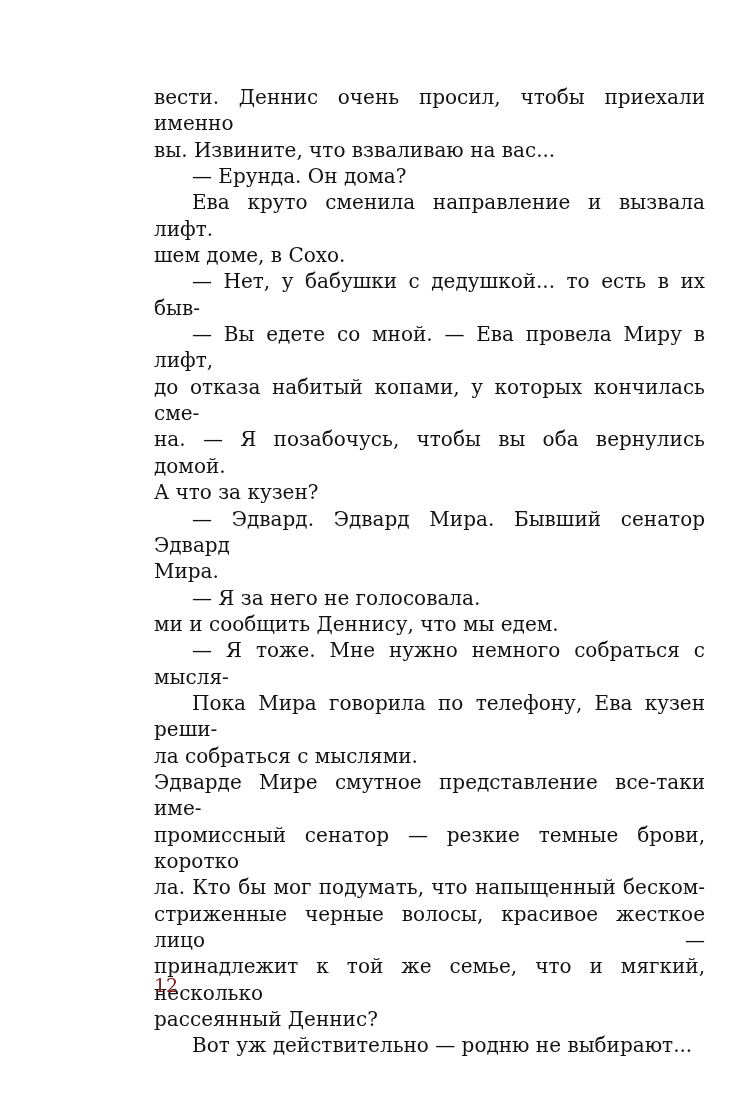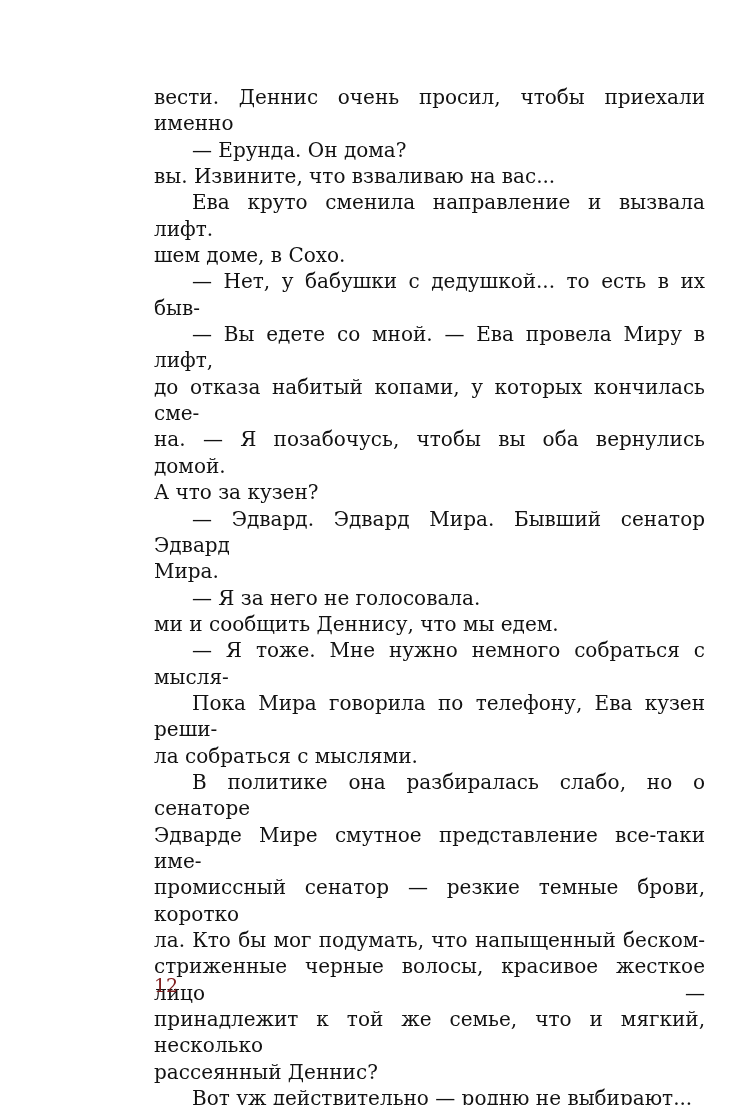--- a/index.html
+++ b/index.html
@@ -45,37 +45,36 @@
     color: #7f1d1d;
     font-family: "DejaVu Serif", "Liberation Serif", serif;
   }
 </style>
 </head>
 <body>
 
 <div class="book-page">
   <div class="text-block" id="text-block">
       <div class="line">вести. Деннис очень просил, чтобы приехали именно</div>
+      <div class="line last">вы. Извините, что взваливаю на вас...</div>
       <div class="line indent last">— Ерунда. Он дома?</div>
-      <div class="line last">вы. Извините, что взваливаю на вас...</div>
       <div class="line indent last">Ева круто сменила направление и вызвала лифт.</div>
       <div class="line last">шем доме, в Сохо.</div>
       <div class="line indent">— Нет, у бабушки с дедушкой... то есть в их быв-</div>
       <div class="line indent">— Вы едете со мной. — Ева провела Миру в лифт,</div>
       <div class="line">до отказа набитый копами, у которых кончилась сме-</div>
       <div class="line">на. — Я позабочусь, чтобы вы оба вернулись домой.</div>
       <div class="line last">А что за кузен?</div>
       <div class="line indent">— Эдвард. Эдвард Мира. Бывший сенатор Эдвард</div>
       <div class="line last">Мира.</div>
       <div class="line indent last">— Я за него не голосовала.</div>
       <div class="line last">ми и сообщить Деннису, что мы едем.</div>
       <div class="line indent">— Я тоже. Мне нужно немного собраться с мысля-</div>
       <div class="line indent">Пока Мира говорила по телефону, Ева кузен реши-</div>
       <div class="line last">ла собраться с мыслями.</div>
-      <div class="line indent">В политике она разбиралась слабо, но о сенаторе</div>
       <div class="line">Эдварде Мире смутное представление все-таки име-</div>
       <div class="line">промиссный сенатор — резкие темные брови, коротко</div>
       <div class="line">ла. Кто бы мог подумать, что напыщенный беском-</div>
       <div class="line">стриженные черные волосы, красивое жесткое лицо —</div>
       <div class="line">принадлежит к той же семье, что и мягкий, несколько</div>
       <div class="line last">рассеянный Деннис?</div>
       <div class="line indent last">Вот уж действительно — родню не выбирают...</div>
     </div>
   <div class="page-number">12</div>
 </div>

